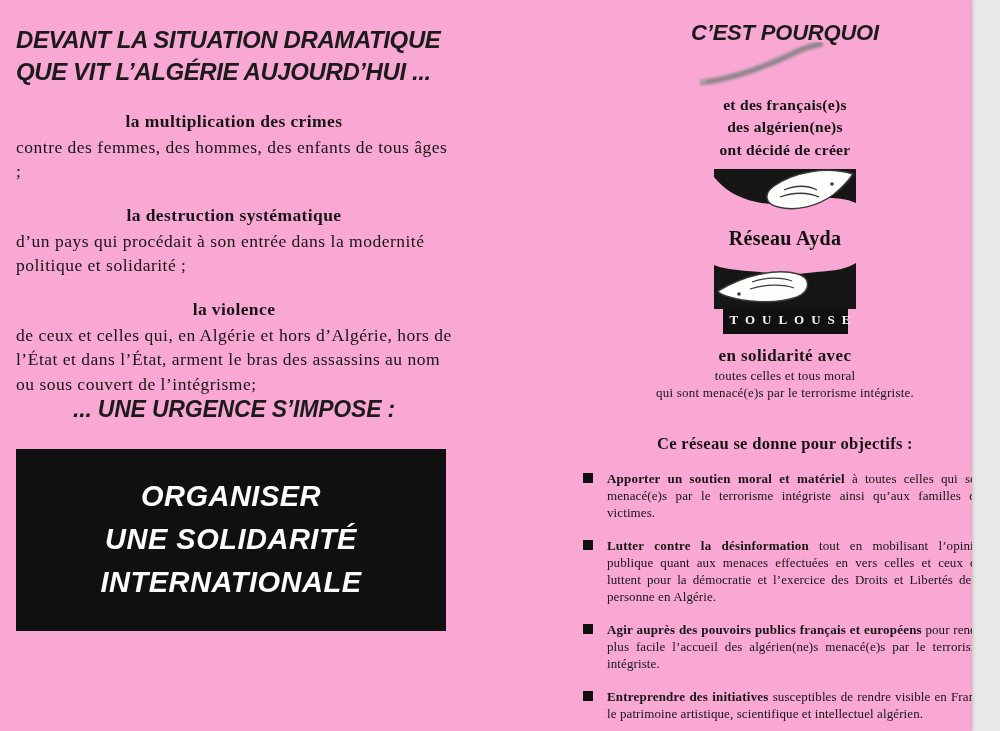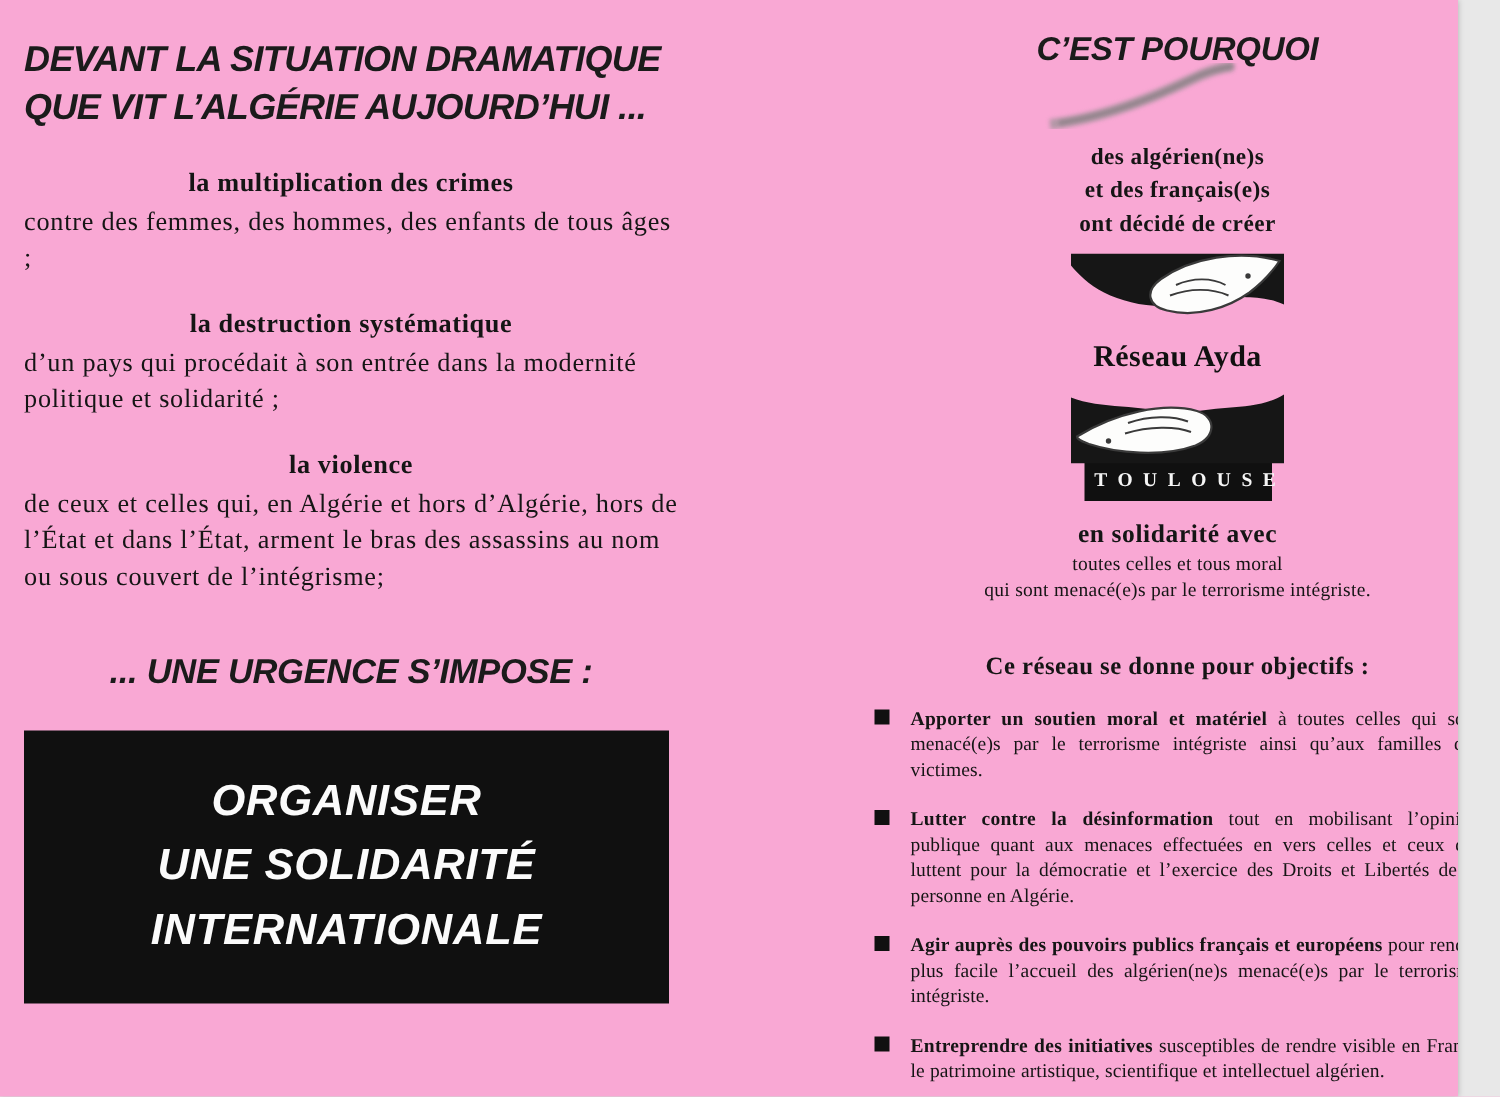--- a/index.html
+++ b/index.html
@@ -16,21 +16,21 @@
   }
   .crisis-section{margin-top:22px;}
   .crisis-section:first-of-type{margin-top:36px;}
   .crisis-head{
     text-align:center;font-weight:bold;font-size:17.5px;letter-spacing:0.4px;margin-bottom:3px;
   }
   .crisis-body{
     font-size:17.5px;line-height:1.38;letter-spacing:0.5px;text-align:left;
   }
   .urgence{
-    margin-top:38px;text-align:center;
+    text-align:center;
     font-family:"Liberation Sans", sans-serif;font-style:italic;font-weight:bold;
     font-size:23px;letter-spacing:-0.2px;color:#1b1b1b;
   }
   .banner{
     margin-top:26px;width:430px;height:182px;background:#101010;
     display:flex;flex-direction:column;justify-content:center;align-items:center;gap:14px;
   }
   .banner div{
     font-family:"Liberation Sans", sans-serif;font-style:italic;font-weight:bold;
     font-size:29px;color:#fbfbfb;letter-spacing:0.5px;line-height:1;
@@ -107,22 +107,22 @@
       <defs>
         <filter id="bl">
             <feGaussianBlur stdDeviation="1.3"></feGaussianBlur>
           </filter>
       </defs>
       <path d="M8,41 C34,38 62,30 100,12 C112,6 122,3 130,2" fill="none" stroke="#8f8f8f" stroke-width="7" opacity="0.65" filter="url(#bl)"></path>
       <path d="M14,40 C40,36 70,27 104,10 C114,5 124,3 131,2" fill="none" stroke="#6f6f6f" stroke-width="3" opacity="0.55" filter="url(#bl)"></path>
     </svg>
 
     <div class="intro">
+      <div>et des français(e)s</div>
       <div>des algérien(ne)s</div>
-      <div>et des français(e)s</div>
       <div>ont décidé de créer</div>
     </div>
 
     <div class="logo">
       <svg class="logo-art" width="142" height="140" viewBox="0 0 142 140">
 
         <path d="M0,0 H142 V34 C124,26 112,32 96,26 C72,40 42,36 22,26 C12,21 4,13 0,8 Z" fill="#161616"></path>
         <path d="M139,5 C112,-3 80,3 60,17 C49,25 51,35 64,38 C84,43 105,36 119,26 C128,19 135,11 139,5 Z" fill="#fdfdfc" stroke="#3a3a3a" stroke-width="1.5"></path>
         <path d="M70,21 C81,16 94,16 103,21 M66,28 C79,23 94,23 105,28" fill="none" stroke="#3a3a3a" stroke-width="1.3"></path>
         <circle cx="118" cy="15" r="1.8" fill="#3a3a3a"></circle>

